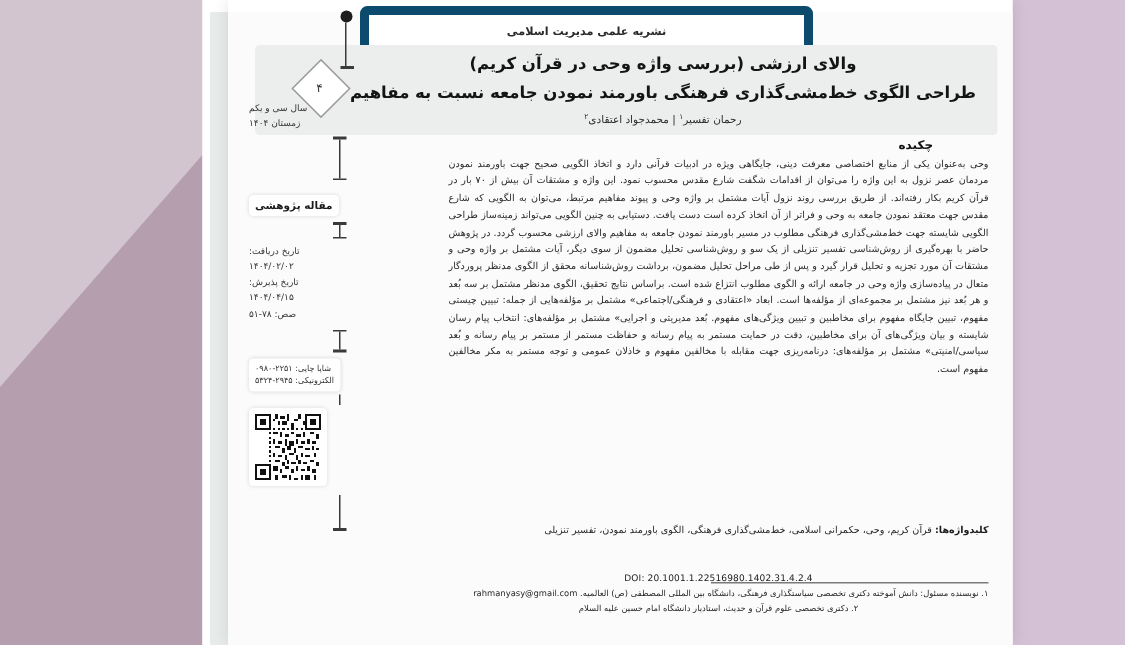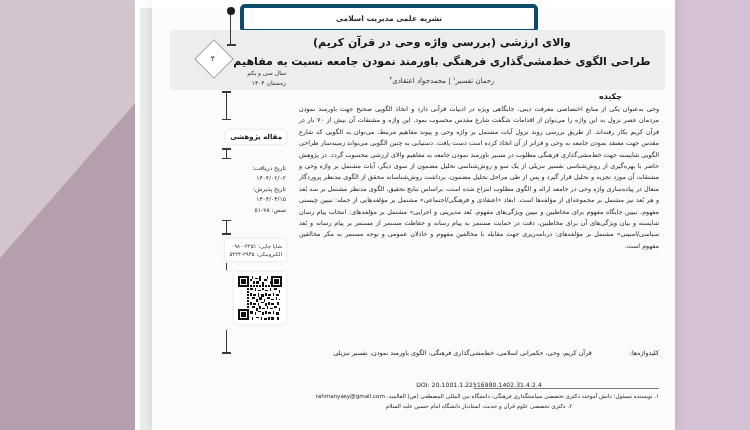--- a/index.html
+++ b/index.html
@@ -42,21 +42,21 @@
     background:#ffffff;
     box-shadow:0 0 10px rgba(0,0,0,.10);
   }
   .sheet-tint{
     position:absolute;left:0;top:8px;width:523px;height:422px;
     background:#fbfbfb;
   }
   
   #journal-box{
     position:absolute;left:88px;top:4px;width:290px;height:21px;
-    border:4px solid #0c4a6e;border-radius:5px;
+    border:6px solid #0c4a6e;border-radius:5px;
     background:#ffffff;
     display:flex;align-items:center;justify-content:center;
   }
   #journal-box span{font-size:7.5px;font-weight:bold;color:#2b2b2b;letter-spacing:.2px;}
   
   .title-panel{
     position:absolute;left:18px;top:30px;width:495px;height:60px;
     background:#eceeed;border-radius:3px;
   }
   
@@ -85,21 +85,21 @@
   #title-block .line{
     font-size:11px;font-weight:bold;color:#141414;line-height:19px;
     letter-spacing:.1px;
   }
   #authors{
     position:absolute;left:80px;top:75px;width:420px;
     text-align:center;font-size:7px;color:#2d2d2d;
   }
   #authors sup{font-size:5px;}
   
-  .meta-col{position:absolute;left:14px;top:60px;width:120px;text-align:right;}
+  .meta-col{position:absolute;left:14px;top:60px;width:120px;text-align:left;}
   .meta-text{font-size:6px;color:#333;line-height:9.5px;}
   .meta-strong{font-size:7px;font-weight:bold;color:#1a1a1a;}
   .meta-box{
     background:#ffffff;border:0;border-radius:3px;padding:3px 4px;
     box-shadow:0 0 3px rgba(0,0,0,.14);
     display:inline-block;
   }
   .vline{width:1px;background:#3a3a3a;margin:0 auto;}
   .hcap{width:9px;height:1.5px;background:#3a3a3a;margin:0 auto;}
   
@@ -116,21 +116,21 @@
   #abstract-body{
     position:absolute;right:16px;top:104px;width:360px;
     font-size:6.4px;line-height:11.4px;color:#272727;
     text-align:justify;
     margin-left:21px;
   }
   #keywords{
     position:absolute;right:16px;top:348px;width:360px;
     font-size:6.4px;line-height:11px;color:#1c1c1c;text-align:justify;
   }
-  #keywords b{font-weight:normal;margin-left:36px;}
+  #keywords b{font-weight:bold;}
   
   #doi-row{
     position:absolute;right:16px;top:372px;width:360px;text-align:center;
   }
   #doi-row .doi-pill{
     display:inline-block;font-size:6px;color:#1b1b1b;letter-spacing:.1px;
     direction:ltr;
   }
   
   #footnote-rule{

